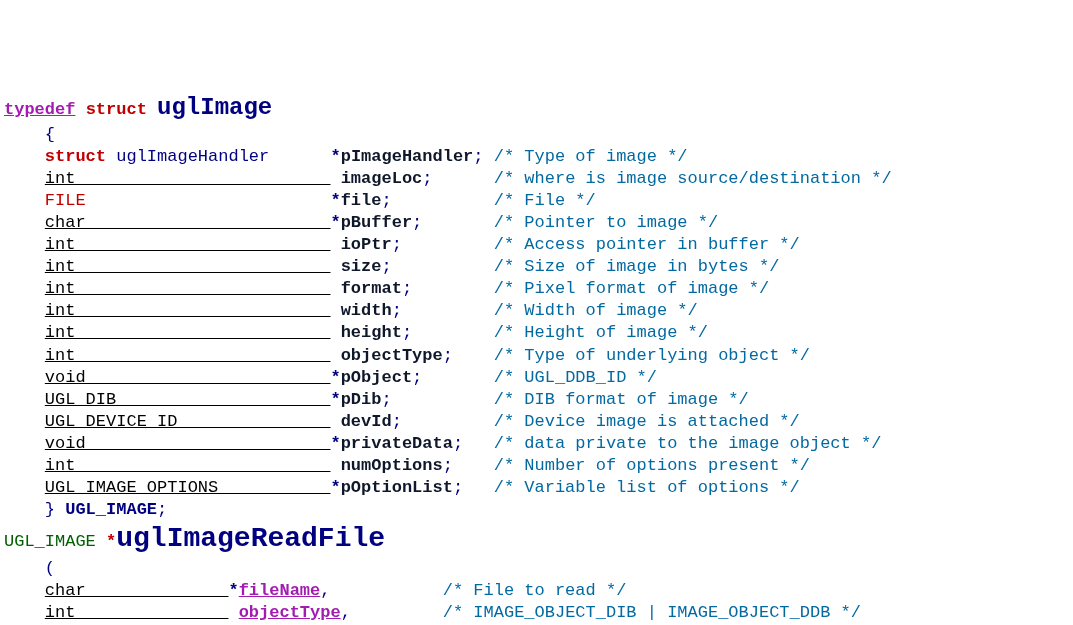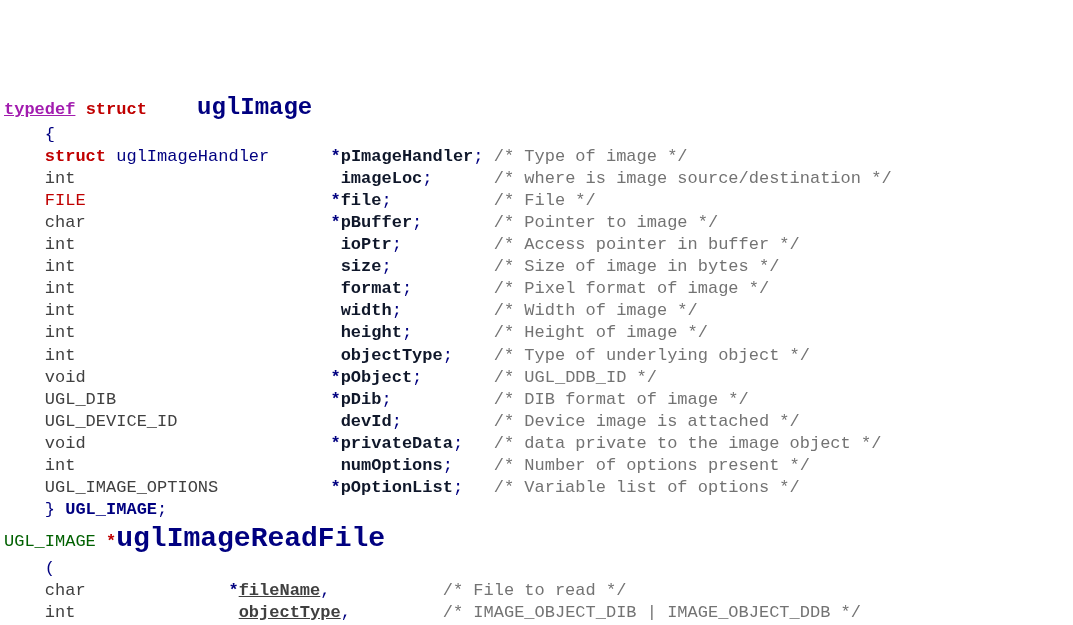--- a/index.html
+++ b/index.html
@@ -8,29 +8,29 @@
       line-height: 1.3;
       background: #fff;
       color: #000;
       margin: 0;
       padding: 4px;
       white-space: pre;
       overflow-x: auto;
     }
     .kw-typedef { color: #a21caf; font-weight: bold; text-decoration: underline; }
     .kw-struct { color: #c00000; font-weight: bold; text-align: right; }
-    .type { color: #404040; }
+    .type { color: #000000; text-decoration: underline; }
     .type-red { color: #c00000; }
     .ident { color: #0f172a; font-weight: bold; }
     .punct { color: #000080; }
     .star { color: #000080; font-weight: bold; }
-    .comment { color: #737373; }
-    .struct-name { color: #000080; font-weight: bold; font-size: 24px; margin-left: 40px; }
+    .comment { color: #0369a1; }
+    .struct-name { color: #000080; font-weight: bold; font-size: 24px; }
     .func-name { color: #000080; font-weight: bold; font-size: 28px; }
-    .param-name { color: #404040; font-weight: bold; text-decoration: underline; }
+    .param-name { color: #a21caf; font-weight: bold; text-decoration: underline; }
     .final-type { color: #000080; font-weight: bold; }
     .star-red { color: #c00000; font-weight: bold; }
     .ret-type { color: #006000; }
     .struct-handler { color: #000080; }
   </style>
 </head>
 <body>
 
 
 

